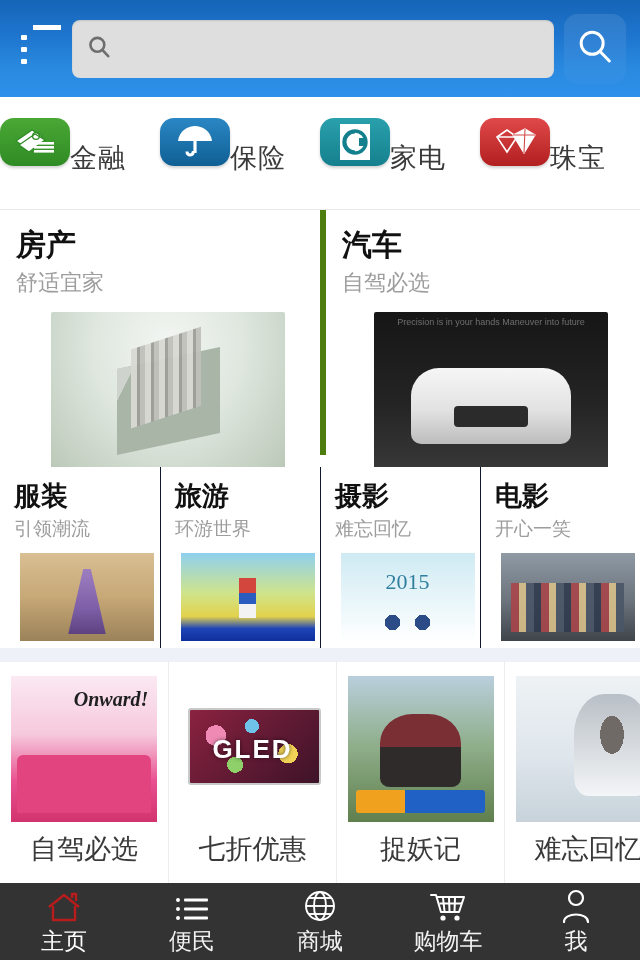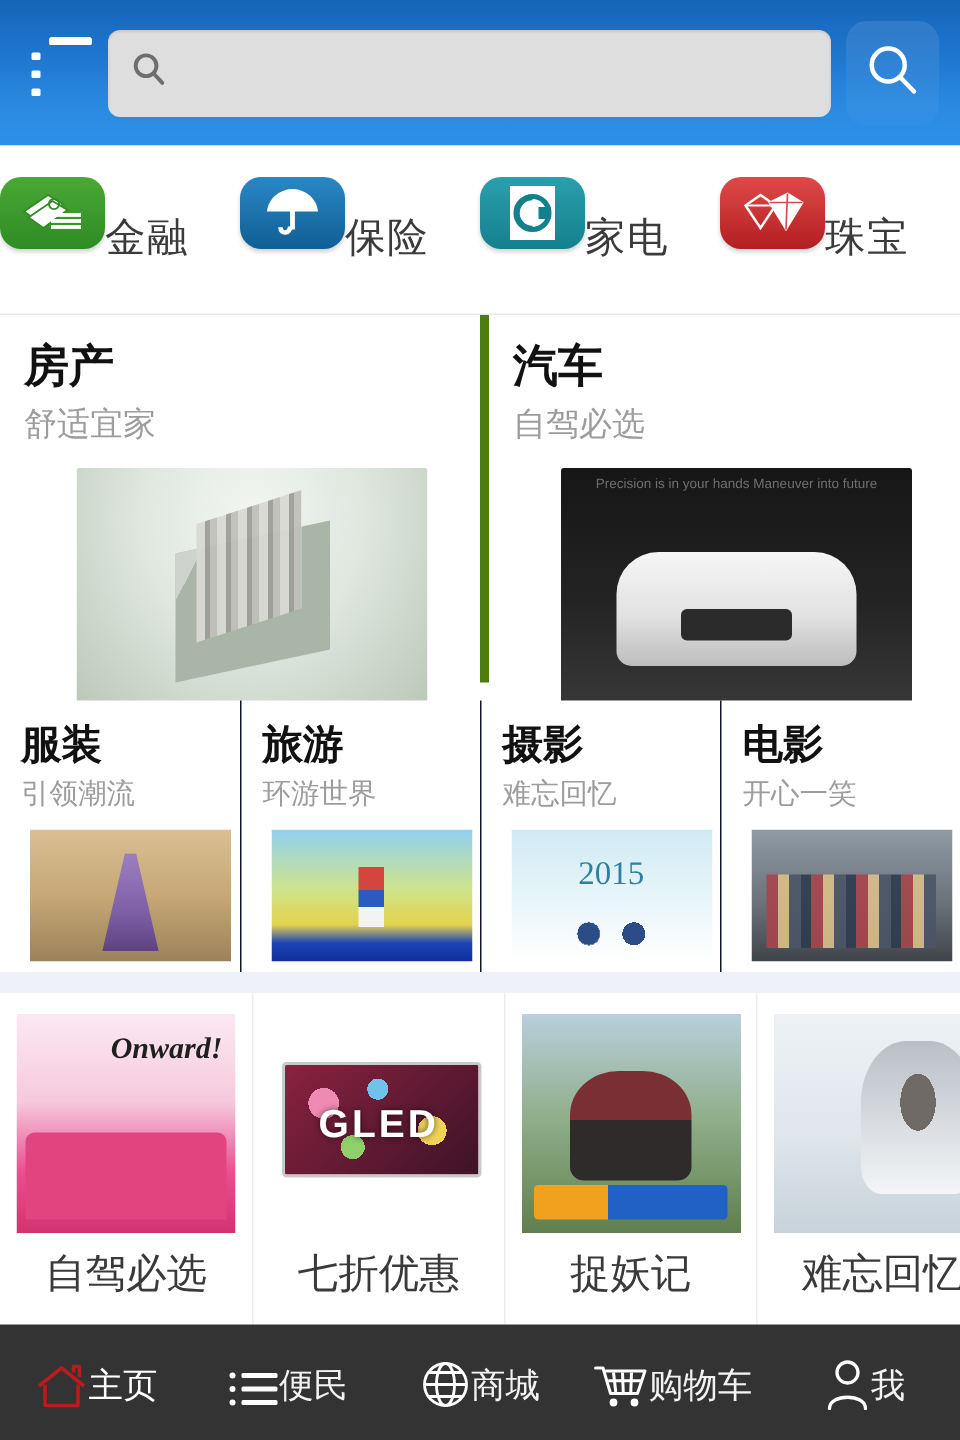--- a/index.html
+++ b/index.html
@@ -93,21 +93,21 @@
   .promo-cell { flex: 0 0 168px; padding-top: 14px; position: relative; }
   .promo-cell + .promo-cell { border-left: 1px solid #ededed; }
   .promo-img { width: 146px; height: 146px; margin: 0 auto; overflow: hidden; position: relative; }
   .promo-label { text-align: center; font-size: 27px; color: #3a3a3a; margin-top: 9px; white-space: nowrap; }
 
   
   .tabbar {
     position: absolute; left: 0; bottom: 0; width: 640px; height: 77px;
     background: #333333; display: flex; align-items: center;
   }
-  .tab { flex: 1 1 20%; display: flex; flex-direction: row; align-items: center; justify-content: center; cursor: pointer; }
+  .tab { flex: 1 1 20%; display: flex; flex-direction: column; align-items: center; justify-content: center; cursor: pointer; }
   .tab-ico { height: 36px; display: flex; align-items: flex-end; justify-content: center; }
   .tab-label { font-size: 23px; color: #f2f2f2; margin-top: 3px; }
   .tab.active .tab-label { color: #ffffff; }
 
   
   .art { position: absolute; inset: 0; }
   .art-realestate {
     background:
       radial-gradient(ellipse at 50% 20%, #f3f6f2 0%, #dfe7df 45%, #b9c7b6 100%);
   }

